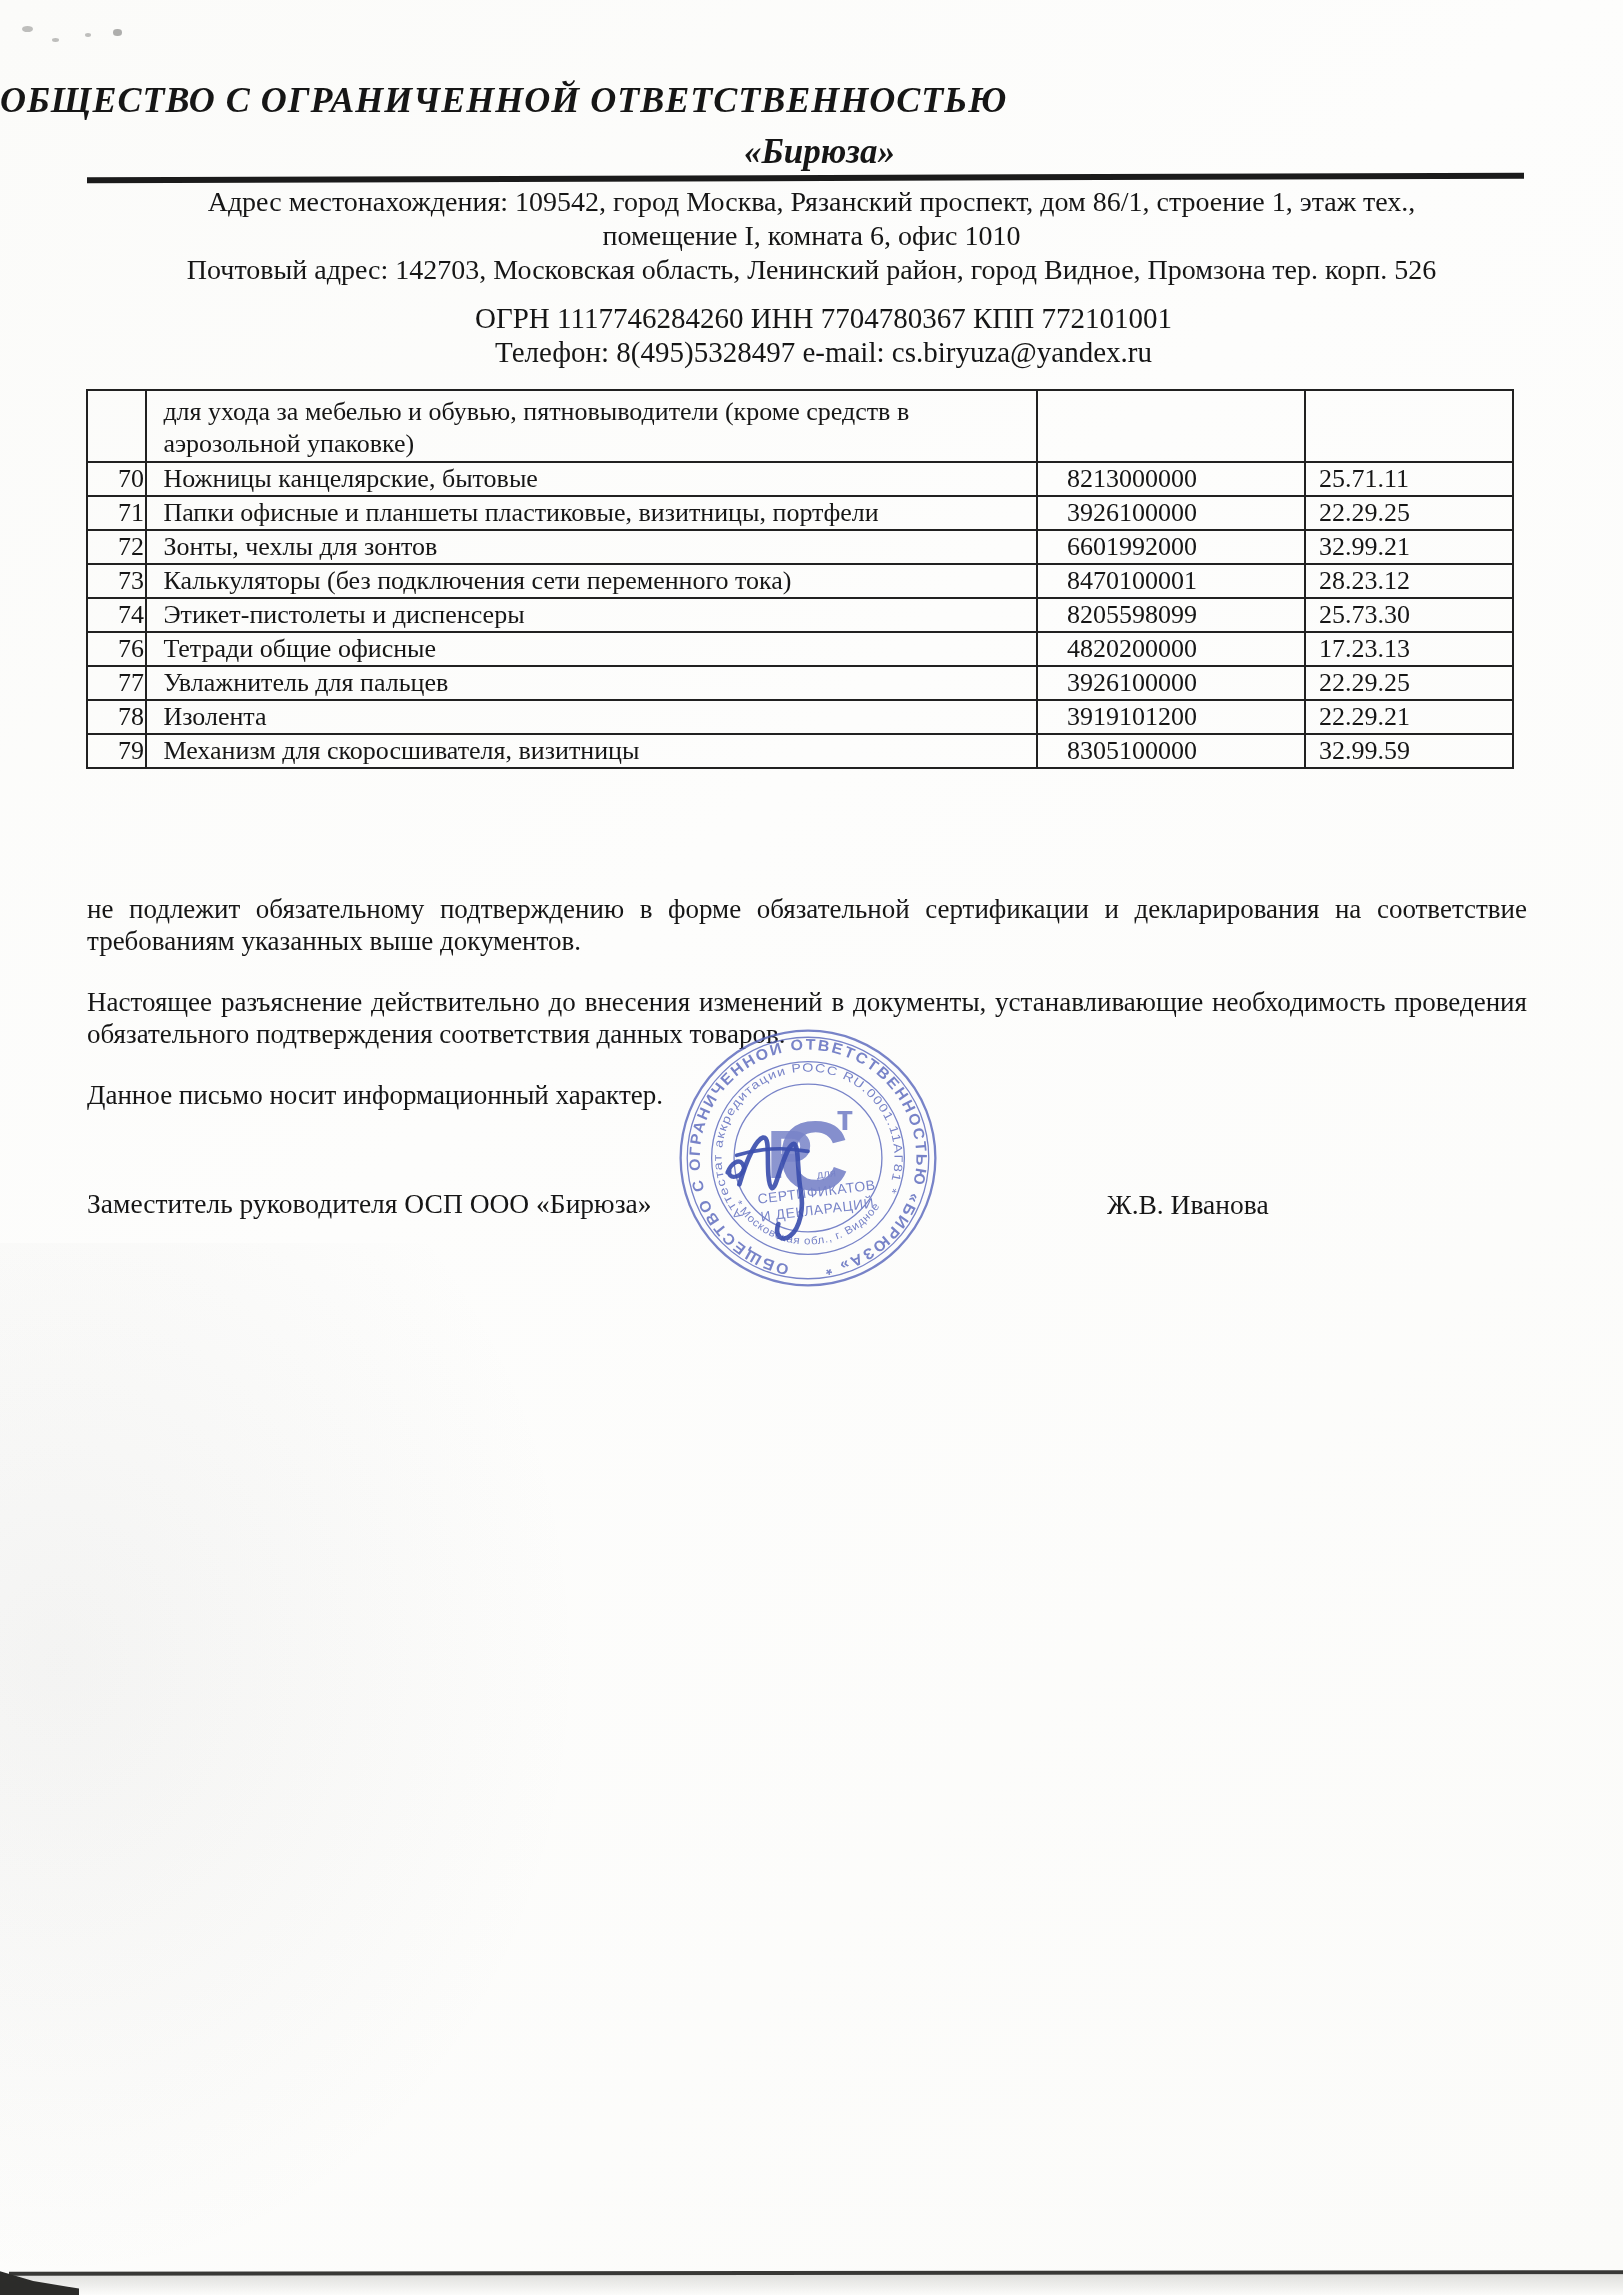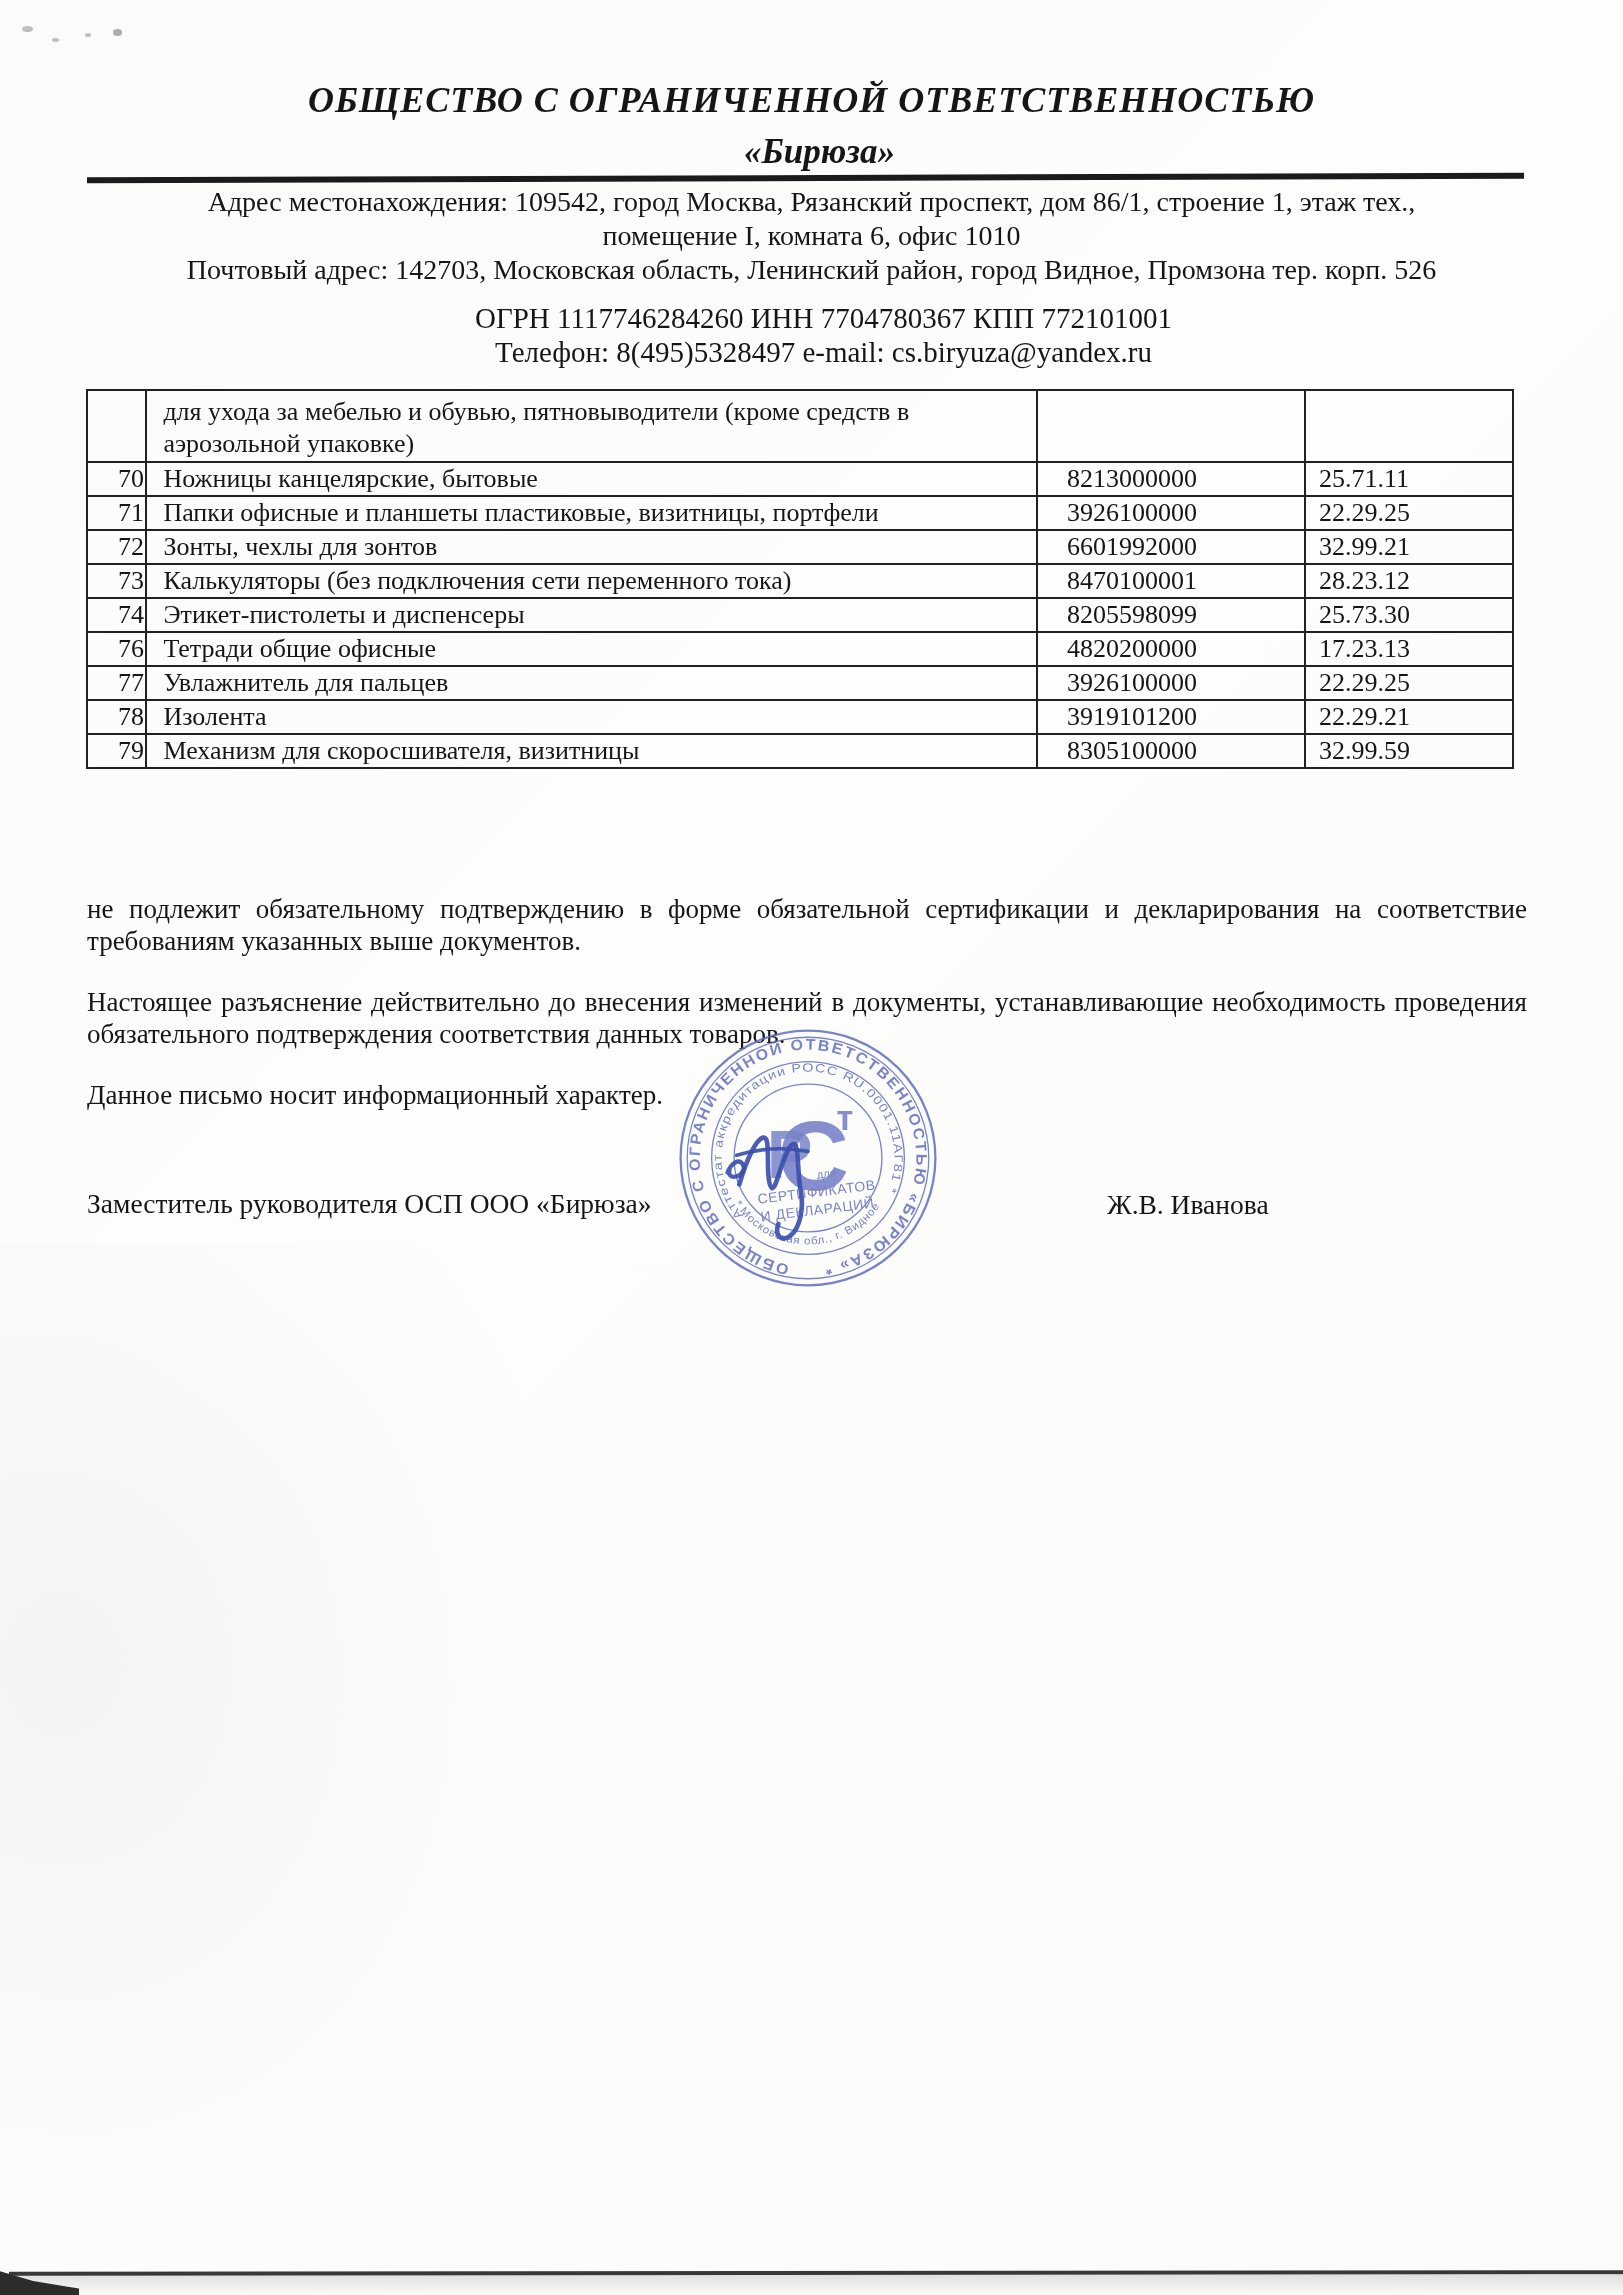--- a/index.html
+++ b/index.html
@@ -13,21 +13,21 @@
   }
   
   #page::after{
     content:"";position:absolute;left:0;top:1243px;width:589px;height:1047px;
     background:radial-gradient(ellipse at 10% 40%,rgba(120,120,118,0.07),transparent 70%);
     pointer-events:none;
   }
   .speck{position:absolute;background:#8d8d8b;border-radius:50%;opacity:.55;}
 
   .title1{
-    position:absolute;top:79px;left:0;width:1623px;text-align:center;
+    position:absolute;top:79px;left:0;width:1623px;
     font-size:36px;font-weight:bold;font-style:italic;letter-spacing:1px;
   }
   .title2{
     position:absolute;top:132px;left:8px;width:1623px;text-align:center;
     font-size:35px;font-weight:bold;font-style:italic;
   }
   .rule{
     position:absolute;top:175px;left:87px;width:1437px;height:5.9px;
     background:#1b1b1b;transform:rotate(-0.18deg);
   }

